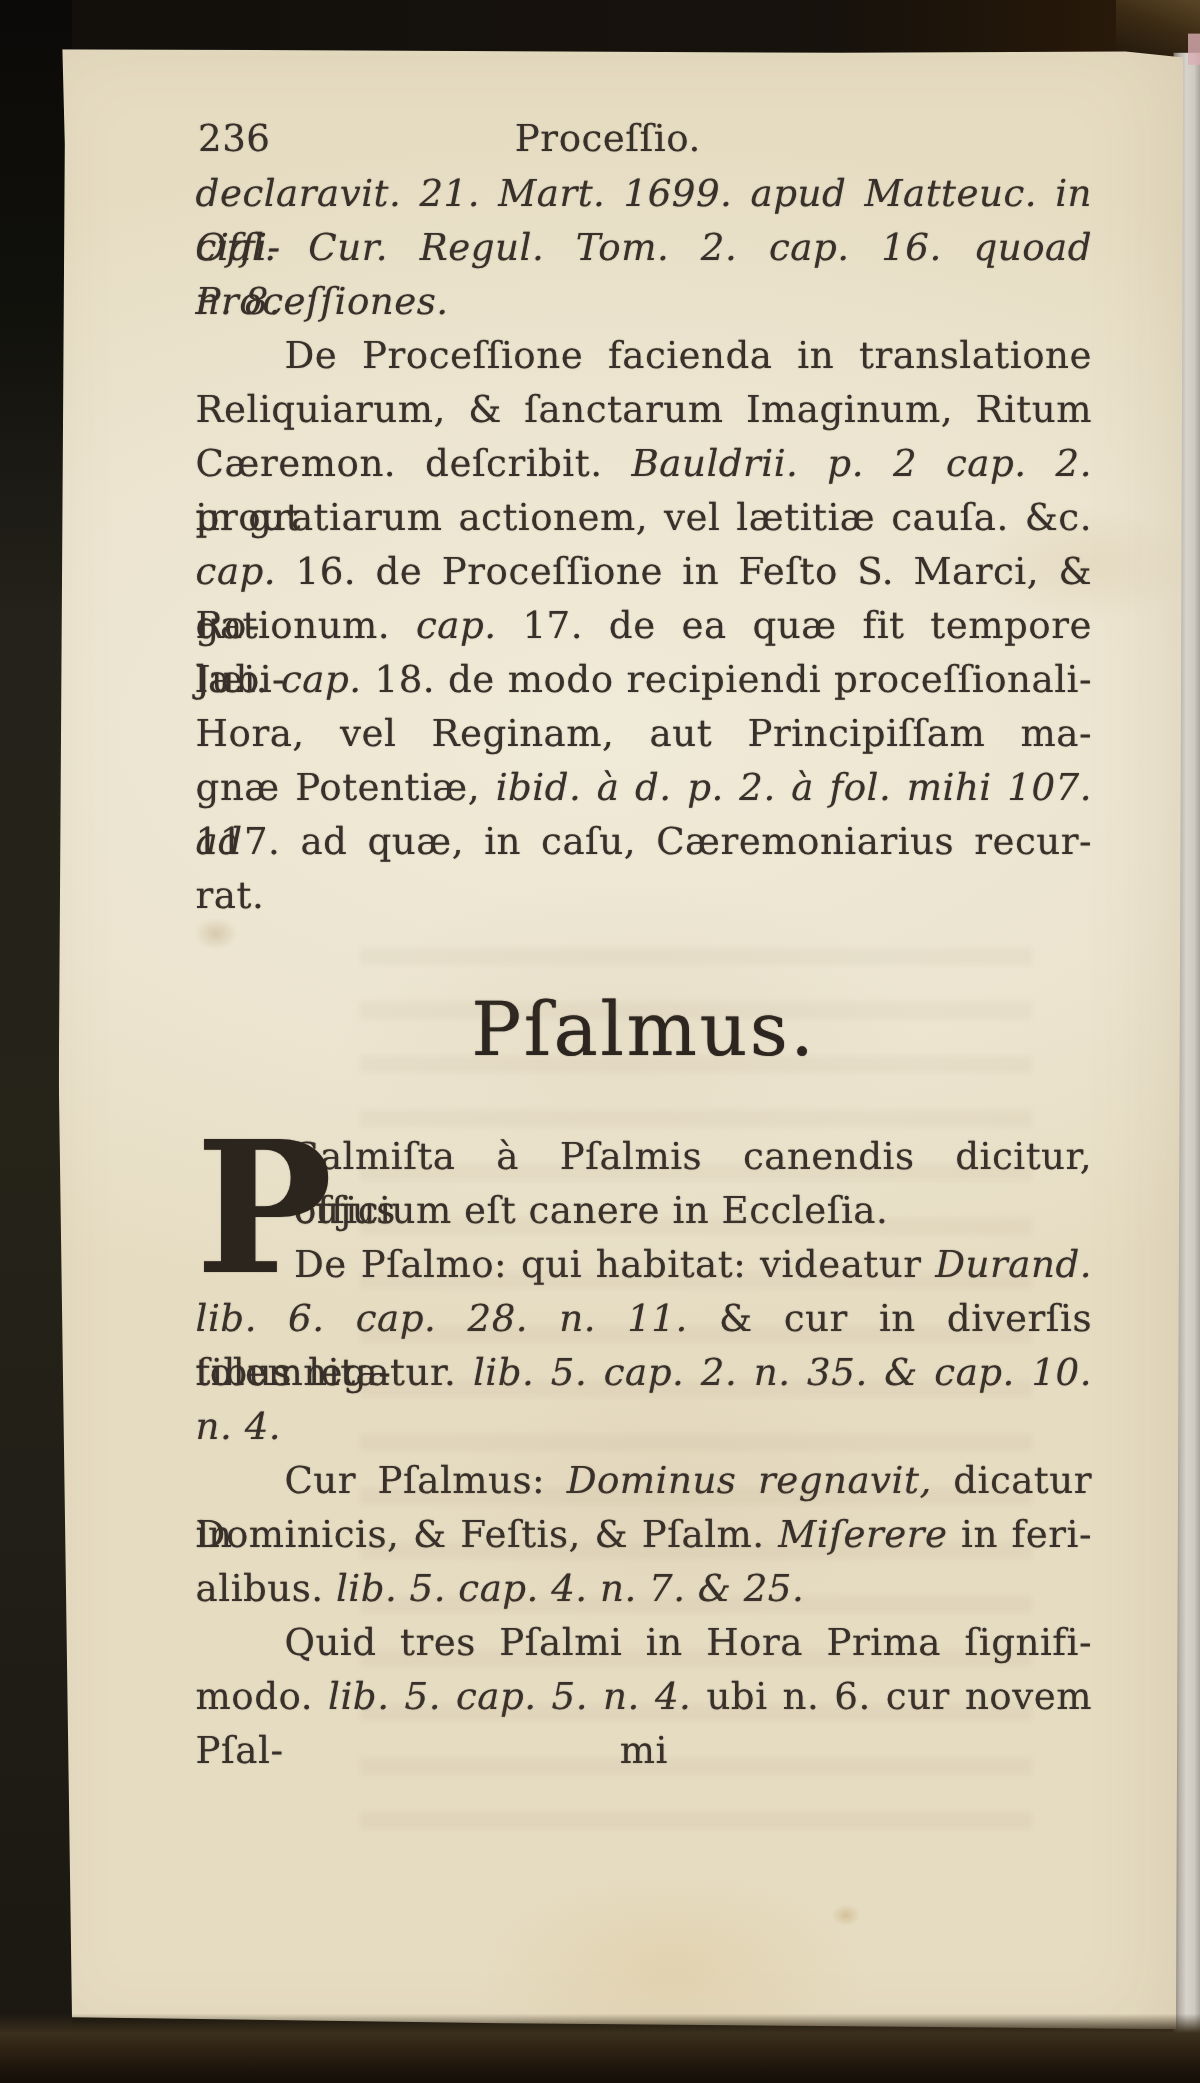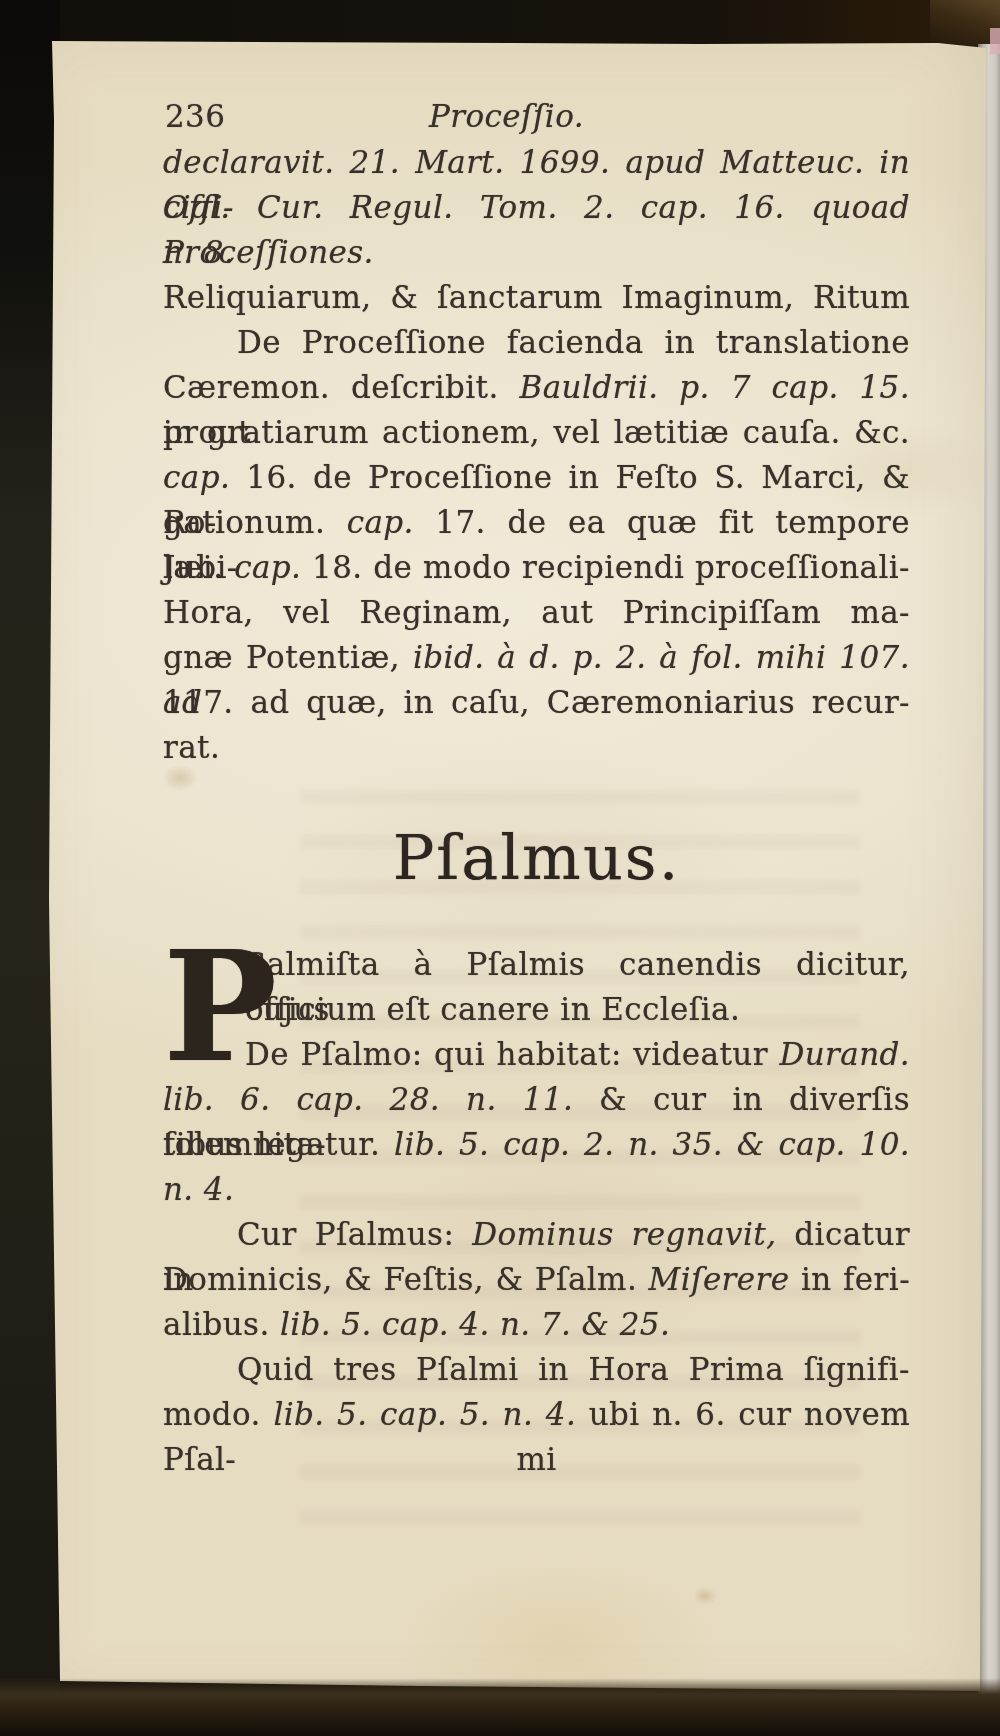--- a/index.html
+++ b/index.html
@@ -43,21 +43,21 @@
     filter:blur(2px);
   }
   
   .text-col{
     position:absolute;left:163px;top:94px;width:747px;
     color:#38302a;font-size:31px;line-height:45px;letter-spacing:.4px;
     text-shadow:0 0 1px rgba(62,48,32,.55);
   }
   .header-row{position:relative;height:46px;}
   .page-num{position:absolute;left:2px;top:0;}
-  .running-title{position:absolute;left:0;right:60px;top:0;text-align:center;font-style:italic;}
+  .running-title{position:absolute;left:0;right:60px;top:0;text-align:center;}
   .tline{text-align:justify;text-align-last:justify;height:45px;overflow:visible;white-space:nowrap;}
   .tline.j{white-space:normal;}
   .tline.ind{text-indent:74px;}
   .tline.last{text-align-last:auto;}
   .it{font-style:italic;}
   .heading{
     font-size:62px;line-height:80px;height:80px;text-align:center;
     margin:48px 0 44px;color:#2d2620;letter-spacing:2px;
     text-shadow:0 0 1px rgba(45,38,32,.7);
   }
@@ -86,23 +86,23 @@
       <span class="running-title">Proceſſio.</span>
     </div>
 
     <div id="blocks-top">
         <div>
           <div class="tline j"><span class="it">declaravit. 21. Mart. 1699. apud Matteuc. in Offi-</span></div>
           <div class="tline j"><span class="it">cial. Cur. Regul. Tom. 2. cap. 16. quoad Proceſſiones.</span></div>
           <div class="tline j last"><span class="it">n. 8.</span></div>
         </div>
         <div>
+          <div class="tline j ind"><span class="">De Proceſſione facienda in translatione</span></div>
           <div class="tline j"><span class="">Reliquiarum, &amp; ſanctarum Imaginum, Ritum</span></div>
-          <div class="tline j ind"><span class="">De Proceſſione facienda in translatione</span></div>
-          <div class="tline j"><span class="">Cæremon. deſcribit. </span><span class="it">Bauldrii. p. 7 cap. 15.</span><span class=""> prout</span></div>
+          <div class="tline j"><span class="">Cæremon. deſcribit. </span><span class="it">Bauldrii. p. 2 cap. 2.</span><span class=""> prout</span></div>
           <div class="tline j"><span class="">in gratiarum actionem, vel lætitiæ cauſa. &amp;c.</span></div>
           <div class="tline j"><span class="it">cap.</span><span class=""> 16. de Proceſſione in Feſto S. Marci, &amp; Ro-</span></div>
           <div class="tline j"><span class="">gationum. </span><span class="it">cap.</span><span class=""> 17. de ea quæ fit tempore Jubi-</span></div>
           <div class="tline j"><span class="">læi. </span><span class="it">cap.</span><span class=""> 18. de modo recipiendi proceſſionali-</span></div>
           <div class="tline j"><span class="">Hora, vel Reginam, aut Principiſſam ma-</span></div>
           <div class="tline j"><span class="">gnæ Potentiæ, </span><span class="it">ibid. à d. p. 2. à fol. mihi 107. ad</span></div>
           <div class="tline j"><span class="">117. ad quæ, in caſu, Cæremoniarius recur-</span></div>
           <div class="tline j last"><span class="">rat.</span></div>
         </div>
       </div>

